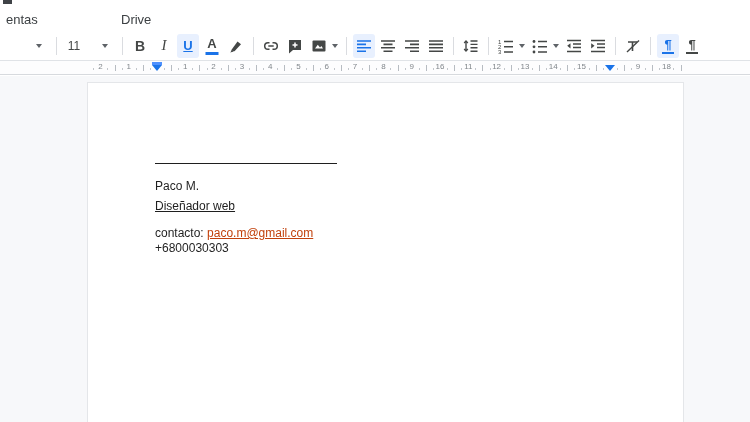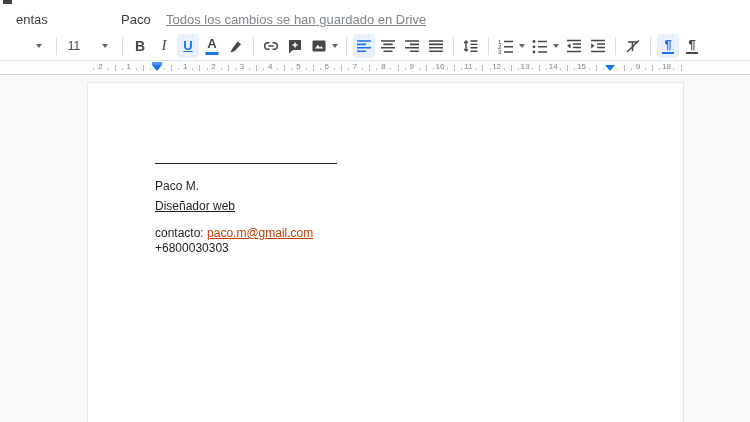--- a/index.html
+++ b/index.html
@@ -4,21 +4,21 @@
 <style>
   * { margin: 0; padding: 0; box-sizing: border-box; }
   html, body { width: 750px; height: 422px; overflow: hidden; }
   body { font-family: "Liberation Sans", sans-serif; background: #fff; color: #3c4043; }
   .app { position: relative; width: 750px; height: 422px; background: #fff; overflow: hidden; }
 
   
   .menubar { position: absolute; top: 0; left: 0; width: 100%; height: 31px; background: #fff; }
   .corner-frag { position: absolute; left: 3px; top: 0; width: 9px; height: 4px; background: #3f4347; }
   .menu-item { position: absolute; top: 12px; font-size: 13px; color: #3c4043; cursor: default; white-space: nowrap; }
-  .menu-entas { left: 16px; }
+  .menu-entas { left: 6px; }
   .menu-comp { left: 38px; }
   .menu-ayuda { left: 121px; }
   .autosave { position: absolute; top: 12px; left: 166px; font-size: 13px; color: #80868b; text-decoration: underline; white-space: nowrap; }
 
   
   .toolbar { position: absolute; top: 31px; left: 0; width: 100%; height: 30px; background: #fff;
              border-bottom: 1px solid #e0e3e7; display: flex; align-items: center; padding-left: 27px; }
   .tbtn { border: none; background: transparent; height: 24px; min-width: 22px; padding: 0 2px;
           display: flex; align-items: center; justify-content: center; position: relative;
           border-radius: 3px; margin: 0 1px; cursor: pointer; font-family: "Liberation Sans", sans-serif; }
@@ -66,22 +66,21 @@
   .dash { margin: 0 5px; color: #1f1f1f; }
 </style>
 </head>
 <body>
 
 <div class="app">
 
   <div class="menubar">
     <div class="corner-frag"></div>
     <span class="menu-item menu-entas">entas</span>
-    <span class="menu-item menu-ayuda">Paco</span>
-    <span class="autosave">Todos los cambios se han guardado en Drive</span>
+    <span class="menu-item menu-ayuda">Drive</span>
   </div>
 
   <div class="toolbar">
     <button class="tbtn">
         <span class="caret"></span>
       </button>
     <span class="sep"></span>
     <button class="tbtn">
         <span class="glyph" style="font-size:12px">11</span>
       </button>

